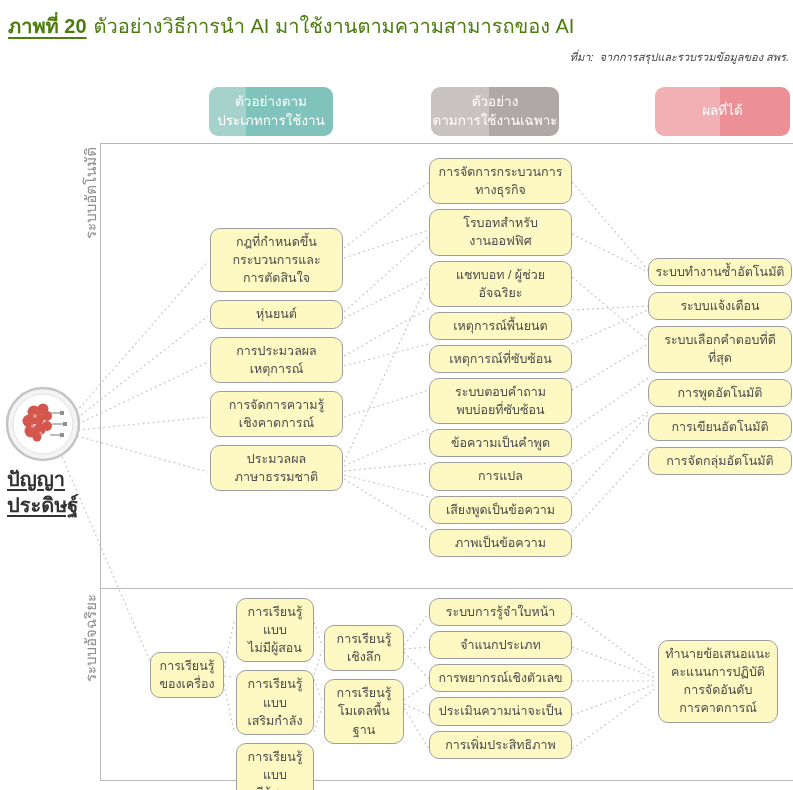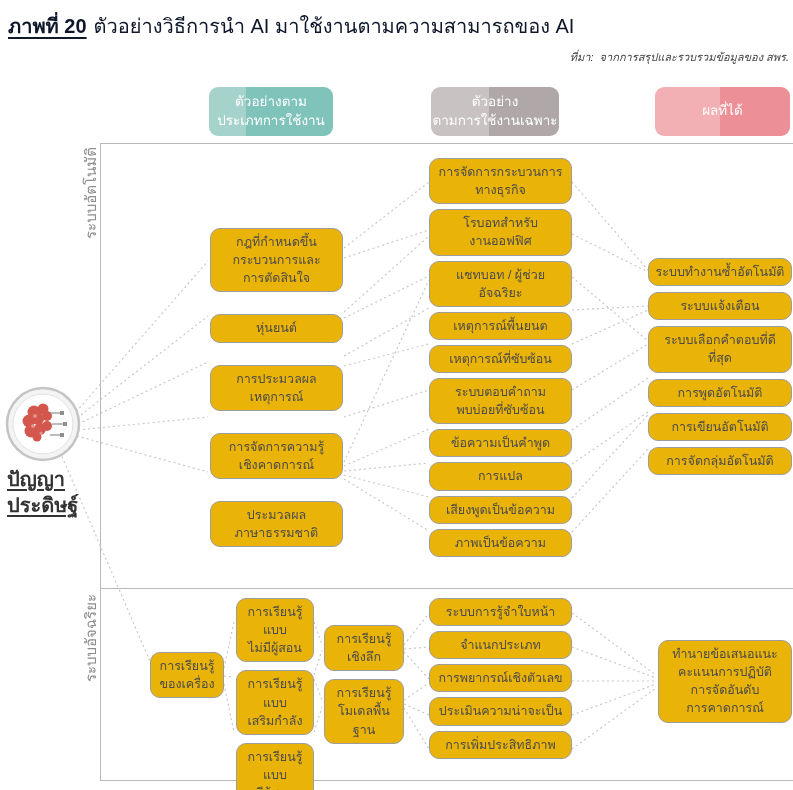--- a/index.html
+++ b/index.html
@@ -1,20 +1,20 @@
 <!DOCTYPE html>
 <html><head>
 <meta charset="utf-8">
 <style>
   html,body{margin:0;padding:0;background:#fff;}
   body{font-family:"Liberation Sans",sans-serif;}
   .canvas{position:relative;width:793px;height:790px;background:#fff;overflow:hidden;}
 
   
-  .title{position:absolute;left:8px;top:10px;font-size:20px;color:#0f172a;white-space:nowrap;}
+  .title{position:absolute;left:8px;top:10px;font-size:20px;color:#4d7c0f;white-space:nowrap;}
   .title-num{font-weight:bold;text-decoration:underline;text-underline-offset:4px;text-decoration-thickness:2px;margin-right:7px;}
   .source{position:absolute;right:4px;top:48px;font-size:11px;font-style:italic;color:#474747;white-space:pre-wrap;}
 
   
   .pill{position:absolute;height:49px;border-radius:9px;color:#fff;font-size:13.5px;line-height:1.35;
         display:flex;align-items:center;justify-content:center;text-align:center;white-space:pre-line;z-index:3;}
   .pill-type{left:209px;top:87px;width:124px;
         background:linear-gradient(90deg,#a6d2cc 0%,#a6d2cc 30%,#7fc3ba 30%,#7fc3ba 100%);}
   .pill-specific{left:431px;top:87px;width:128px;
         background:linear-gradient(90deg,#c9c2c2 0%,#c9c2c2 45%,#b0a8a8 45%,#b0a8a8 100%);}
@@ -28,32 +28,32 @@
   #hline-bottom{left:100px;top:780px;width:693px;height:1px;}
   #vline-left{left:100px;top:143px;width:1px;height:638px;}
 
   
   .vlabel{position:absolute;width:110px;height:18px;text-align:center;font-size:15px;color:#8d8d8d;
           transform:rotate(-90deg);z-index:2;white-space:nowrap;}
   #vlabel-auto{left:33px;top:184px;}
   #vlabel-int{left:33px;top:629px;}
 
   
-  .node{background:#eab308;border:1.4px solid #9d9d9d;border-radius:10px;padding:4px 5px;
+  .node{background:#fef9c3;border:1.4px solid #9d9d9d;border-radius:10px;padding:4px 5px;
         font-size:12.5px;line-height:1.45;color:#4c4c4c;text-align:center;white-space:pre-line;
         display:flex;align-items:center;justify-content:center;box-sizing:border-box;z-index:2;}
   .col{position:absolute;display:flex;flex-direction:column;z-index:2;}
-  #col-auto-types{left:210px;top:228px;width:133px;gap:22px;}
+  #col-auto-types{left:210px;top:228px;width:133px;gap:8px;}
   #col-auto-specific{left:429px;top:158px;width:143px;gap:5px;}
   #col-auto-results{left:648px;top:258px;width:144px;gap:6px;}
   #col-int-modes{left:236px;top:598px;width:78px;gap:8px;}
   #col-int-deep{left:324px;top:625px;width:80px;gap:8px;}
   #col-int-specific{left:429px;top:598px;width:143px;gap:5px;}
   #node-ml{position:absolute;left:150px;top:652px;width:74px;}
-  #node-int-result{position:absolute;left:658px;top:640px;width:134px;}
+  #node-int-result{position:absolute;left:658px;top:640px;width:120px;}
 
   
   #connectors{position:absolute;left:0;top:0;z-index:1;}
   #connectors line{stroke:#c8c8c8;stroke-width:1.2;stroke-dasharray:2 3;}
 
   
   .ai-icon{position:absolute;left:4px;top:385px;z-index:2;}
   .root-label{position:absolute;left:7px;top:466px;font-size:20px;font-weight:bold;color:#333;
         text-decoration:underline;text-underline-offset:3px;text-decoration-thickness:1.5px;
         white-space:pre-line;line-height:1.3;z-index:2;}

